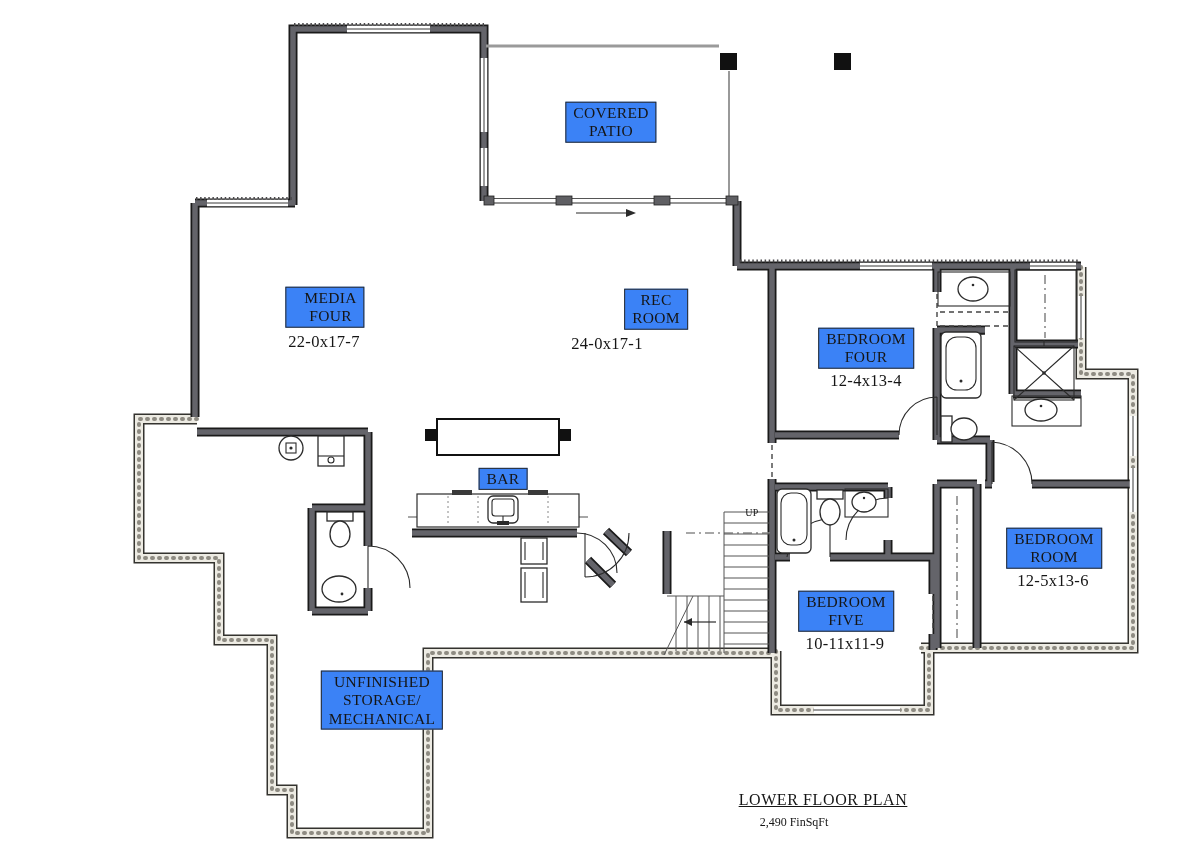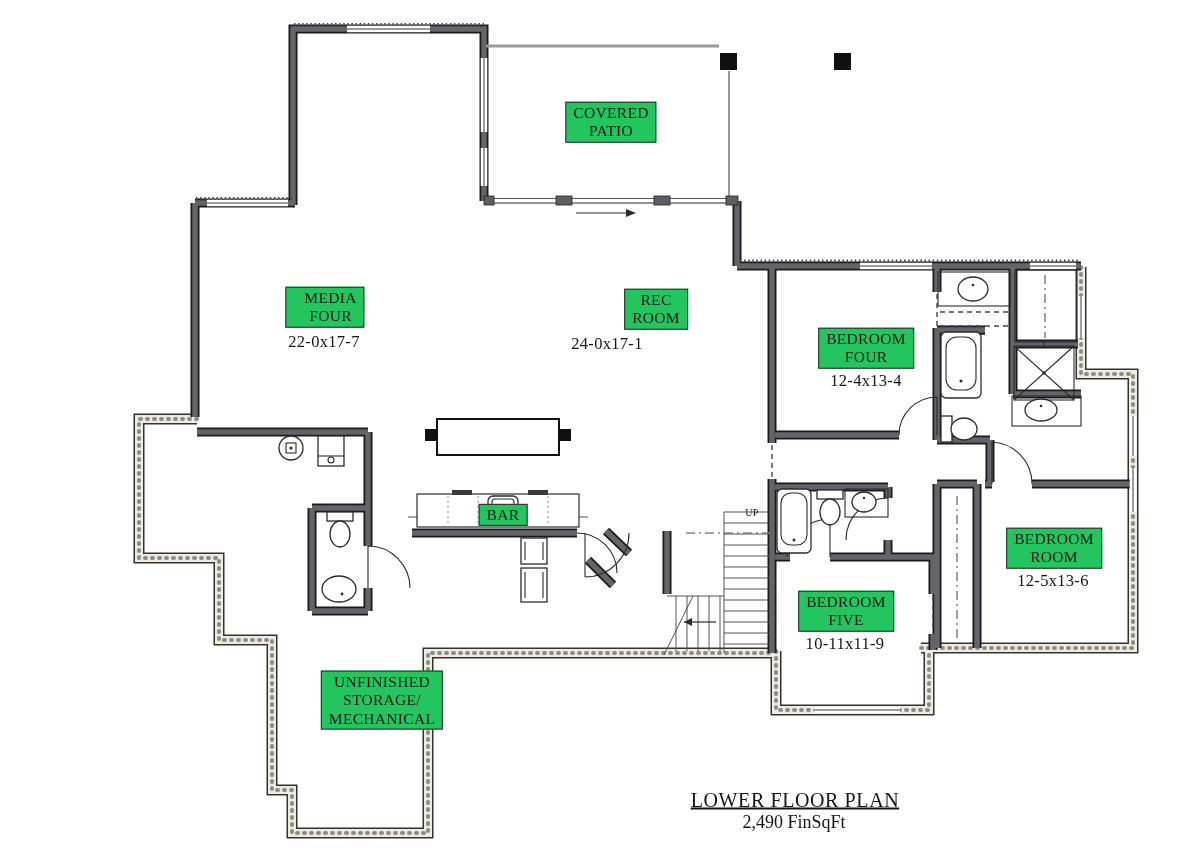--- a/index.html
+++ b/index.html
@@ -1,28 +1,28 @@
 <!DOCTYPE html>
 <html><head>
 <meta charset="utf-8">
 <style>
   html,body{margin:0;padding:0;background:#fff;}
   .plan{position:relative;width:1200px;height:861px;background:#fff;
         font-family:"Liberation Serif",serif;color:#151515;overflow:hidden;}
   .plan svg{position:absolute;left:0;top:0;}
-  .lbl{position:absolute;transform:translate(-50%,-50%);background:#22c55e;
+  .lbl{position:absolute;transform:translate(-50%,-50%);background:#3b82f6;
        border:1.5px solid #2a2a2a;padding:1px 7px;text-align:center;
        font-size:15.5px;line-height:1.18;letter-spacing:.3px;white-space:nowrap;z-index:3;}
   .dim{position:absolute;transform:translate(-50%,-50%);font-size:16.5px;
        letter-spacing:.3px;white-space:nowrap;z-index:3;}
   .plain{position:absolute;transform:translate(-50%,-50%);font-size:10px;
        letter-spacing:.4px;white-space:nowrap;z-index:3;}
-  .footer-title{position:absolute;transform:translate(-50%,-50%);font-size:20px;
-       letter-spacing:.6px;text-decoration:underline;white-space:nowrap;z-index:3;}
-  .footer-area{position:absolute;transform:translate(-50%,-50%);font-size:18px;
+  .footer-title{position:absolute;transform:translate(-50%,-50%);font-size:16px;
+       letter-spacing:.6px;text-decoration:underline;white-space:nowrap;z-index:3;margin-left:28px;}
+  .footer-area{position:absolute;transform:translate(-50%,-50%);font-size:12px;
        white-space:nowrap;z-index:3;}
 
   
   .fndU{fill:none;stroke:#34332f;stroke-width:11;}
   .fndF{fill:none;stroke:#edebe3;stroke-width:8;}
   .fndS{fill:none;stroke:#8e8b82;stroke-width:4;stroke-dasharray:1,6;stroke-linecap:round;}
   .walU{fill:none;stroke:#1a1a1a;stroke-width:9;}
   .walO{fill:none;stroke:#64646a;stroke-width:5.5;}
   .winW{fill:none;stroke:#ffffff;stroke-width:6.5;}
   .winC{fill:none;stroke:#3a3a3a;stroke-width:1;}
@@ -251,21 +251,21 @@
     <div>ROOM</div>
   </div>
   <div class="dim" style="left:607px;top:344px;">24-0x17-1</div>
 
   <div class="lbl" style="left:866px;top:348px;">
     <div>BEDROOM</div>
     <div>FOUR</div>
   </div>
   <div class="dim" style="left:866px;top:381px;">12-4x13-4</div>
 
-  <div class="lbl" style="left:503px;top:479px;margin-top:36px;">
+  <div class="lbl" style="left:503px;top:479px;">
     <div>BAR</div>
   </div>
 
   <div class="plain" style="left:752px;top:512px;">UP</div>
 
   <div class="lbl" style="left:846px;top:611px;">
     <div>BEDROOM</div>
     <div>FIVE</div>
   </div>
   <div class="dim" style="left:845px;top:644px;">10-11x11-9</div>

